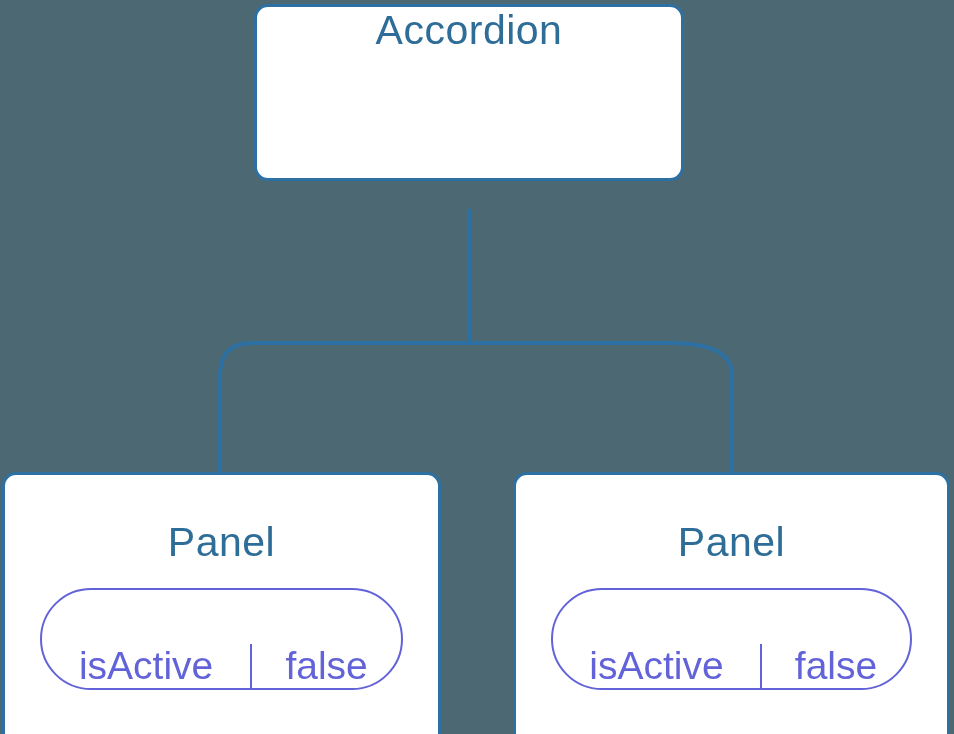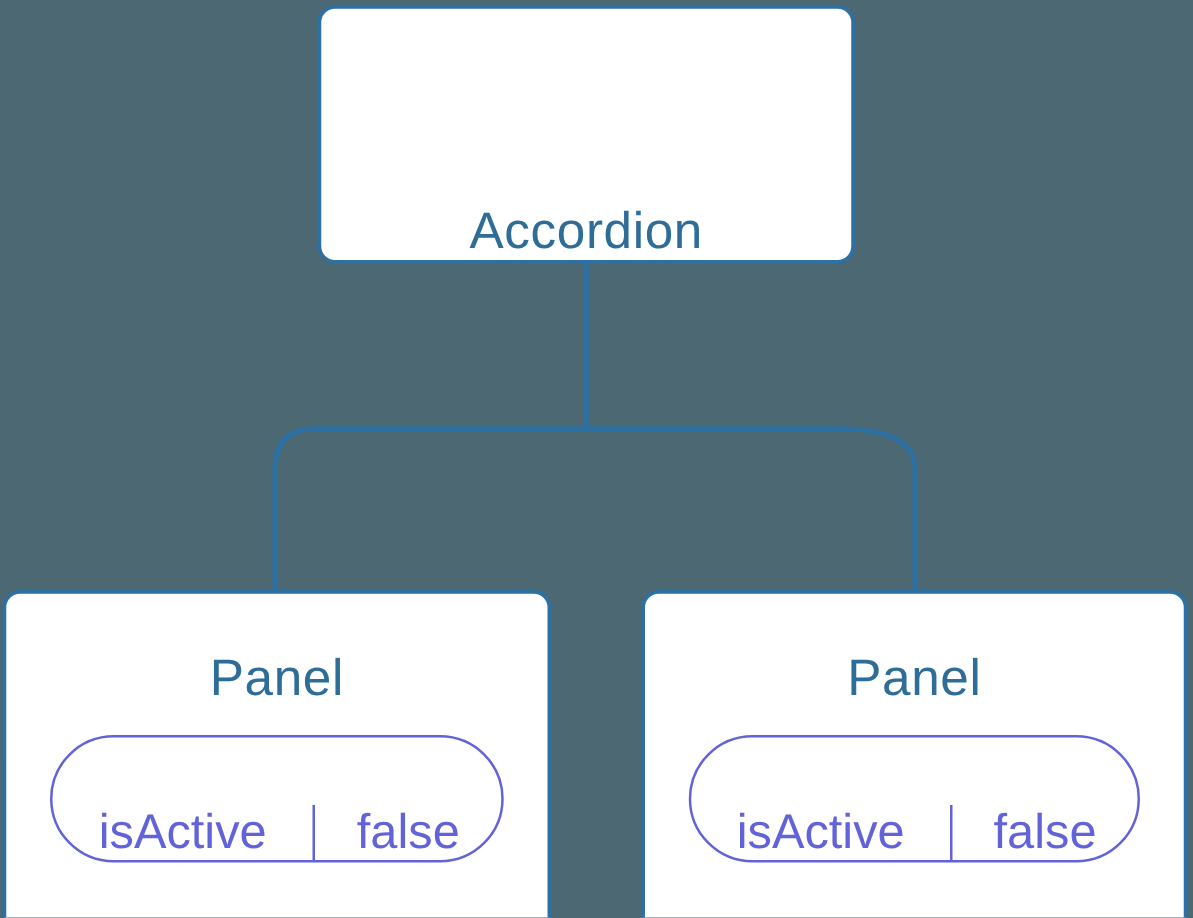--- a/index.html
+++ b/index.html
@@ -32,23 +32,23 @@
     position: absolute;
     background: #FFFFFF;
     border: 3px solid #2D70A4;
     border-radius: 14px;
     box-sizing: border-box;
   }
   .node-root {
     left: 254px;
     top: 4px;
     width: 430px;
-    height: 207px;
+    height: 177px;
     display: flex;
-    align-items: flex-end;
+    align-items: flex-start;
     justify-content: center;
   }
   .node-label {
     color: #2E6D98;
     font-size: 41px;
     font-weight: 500;
     letter-spacing: 0.5px;
   }
   .node-panel {
     top: 472px;

